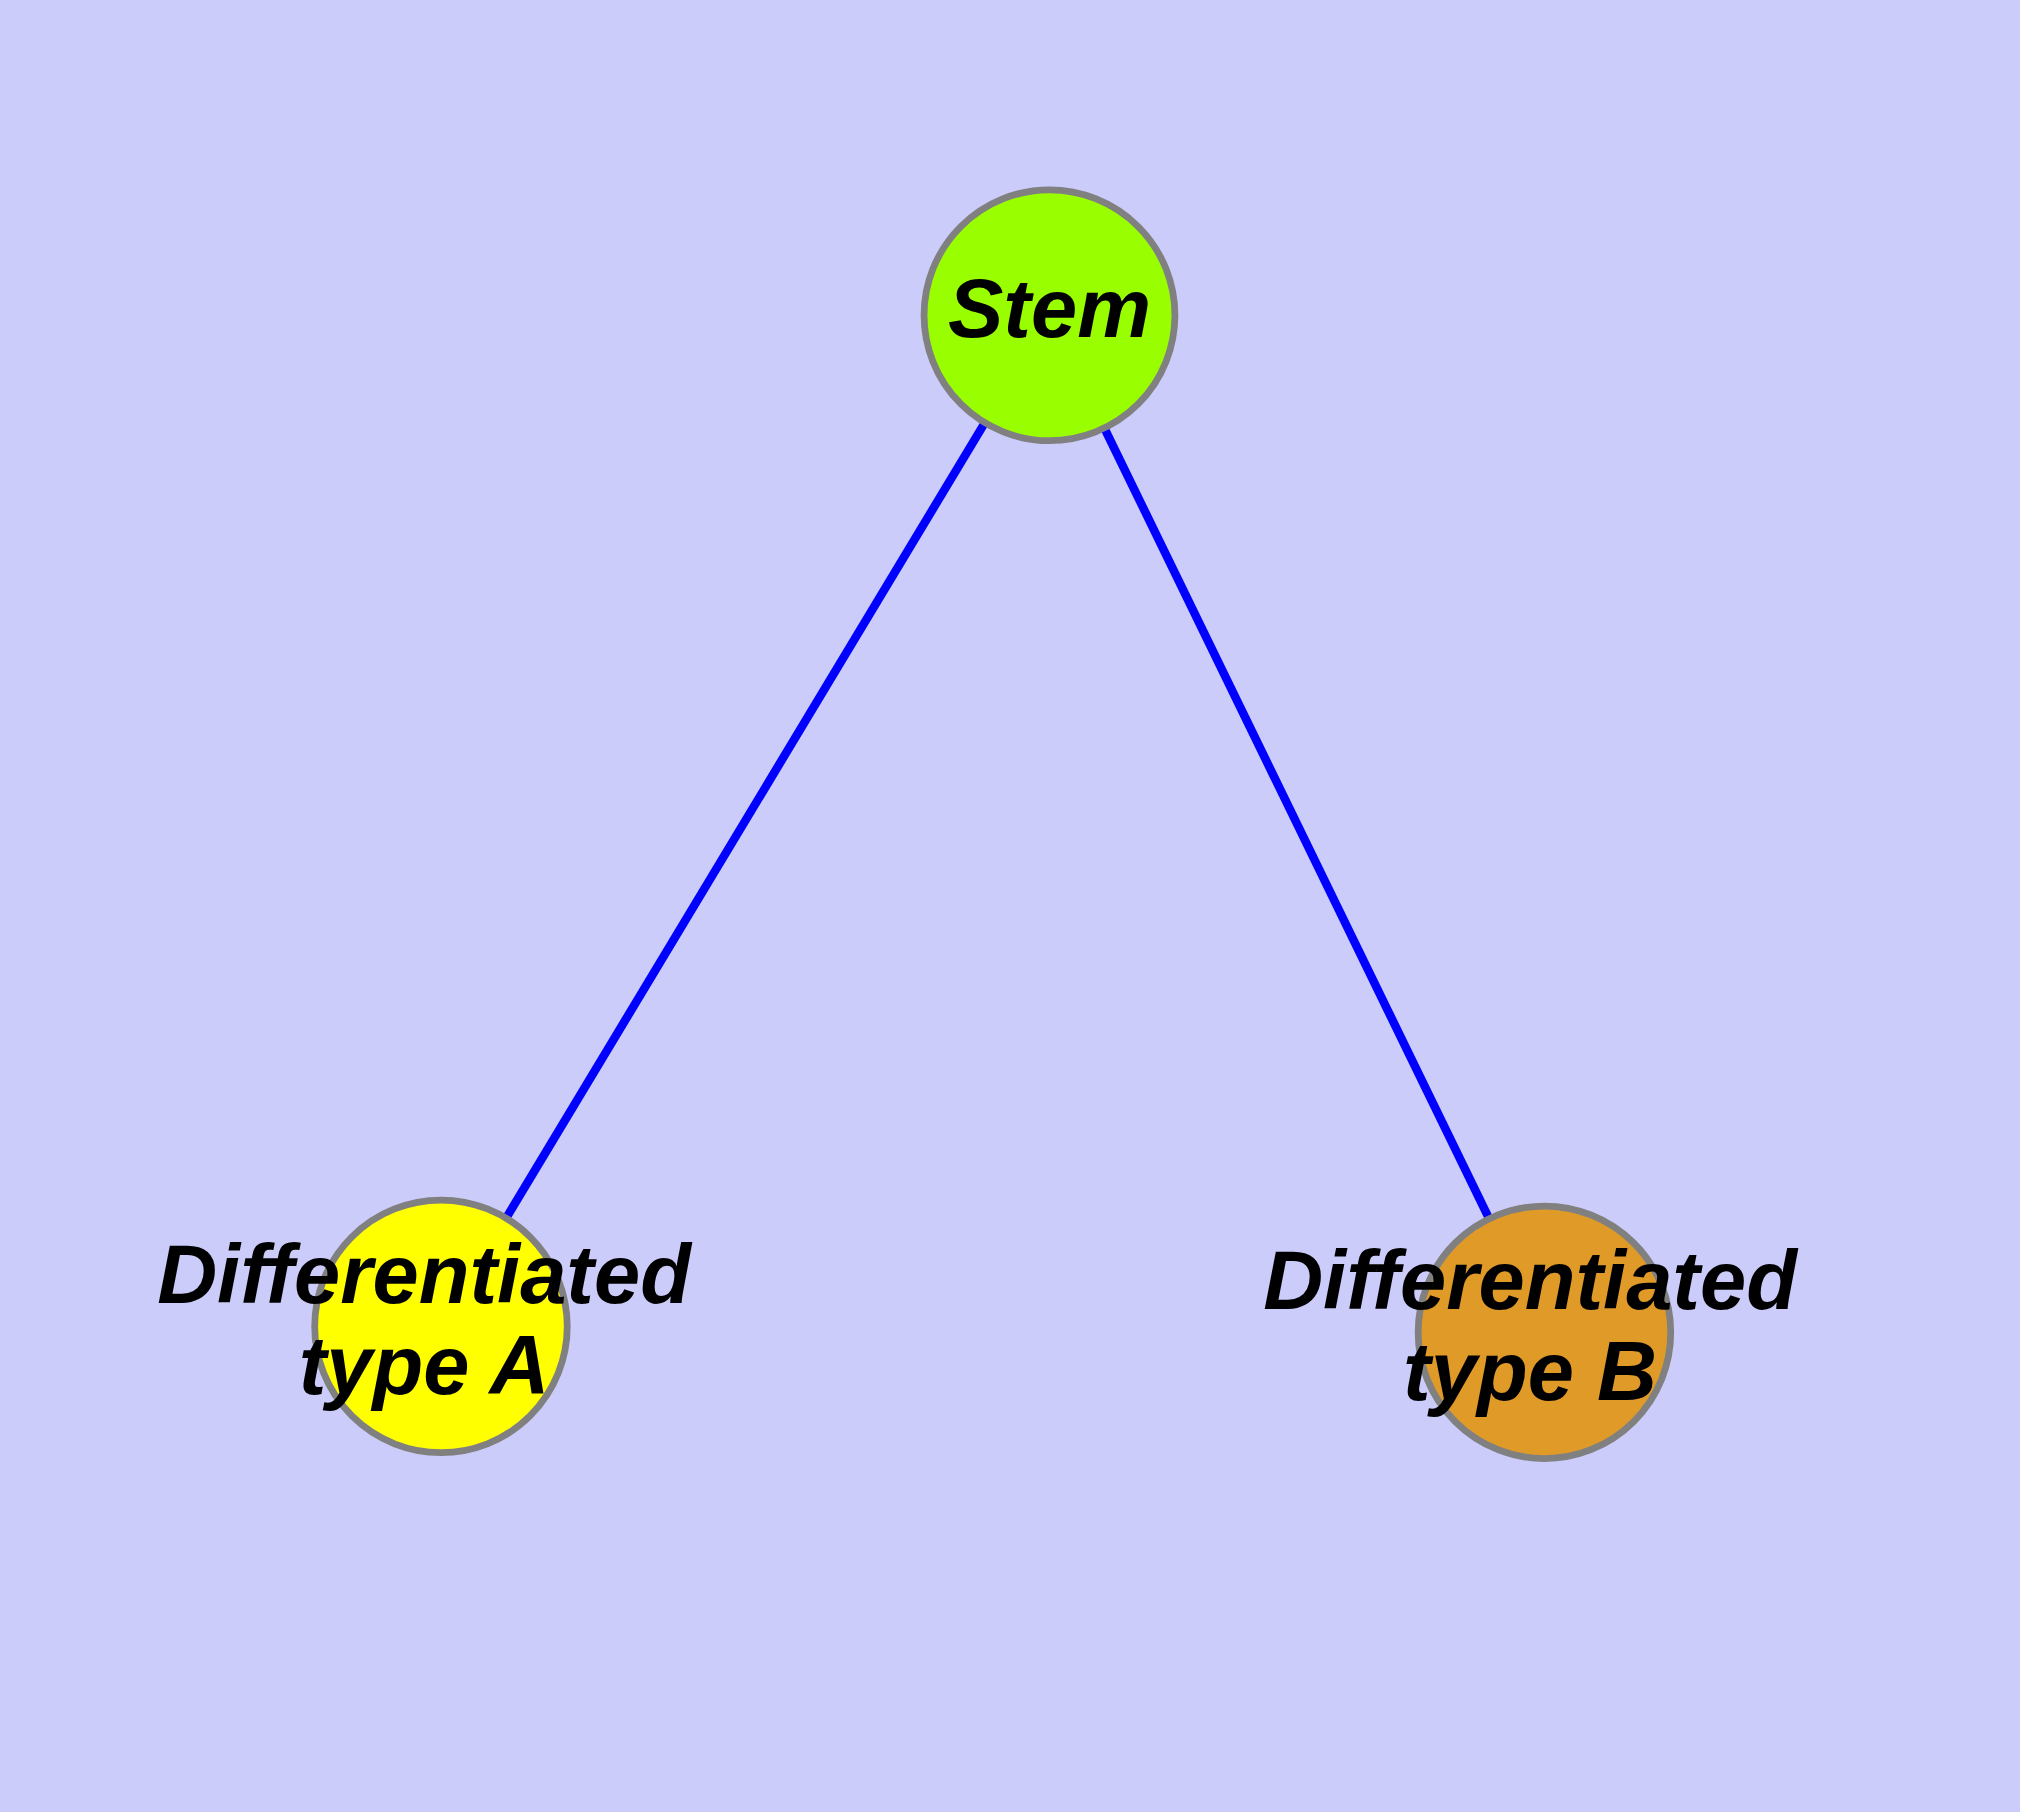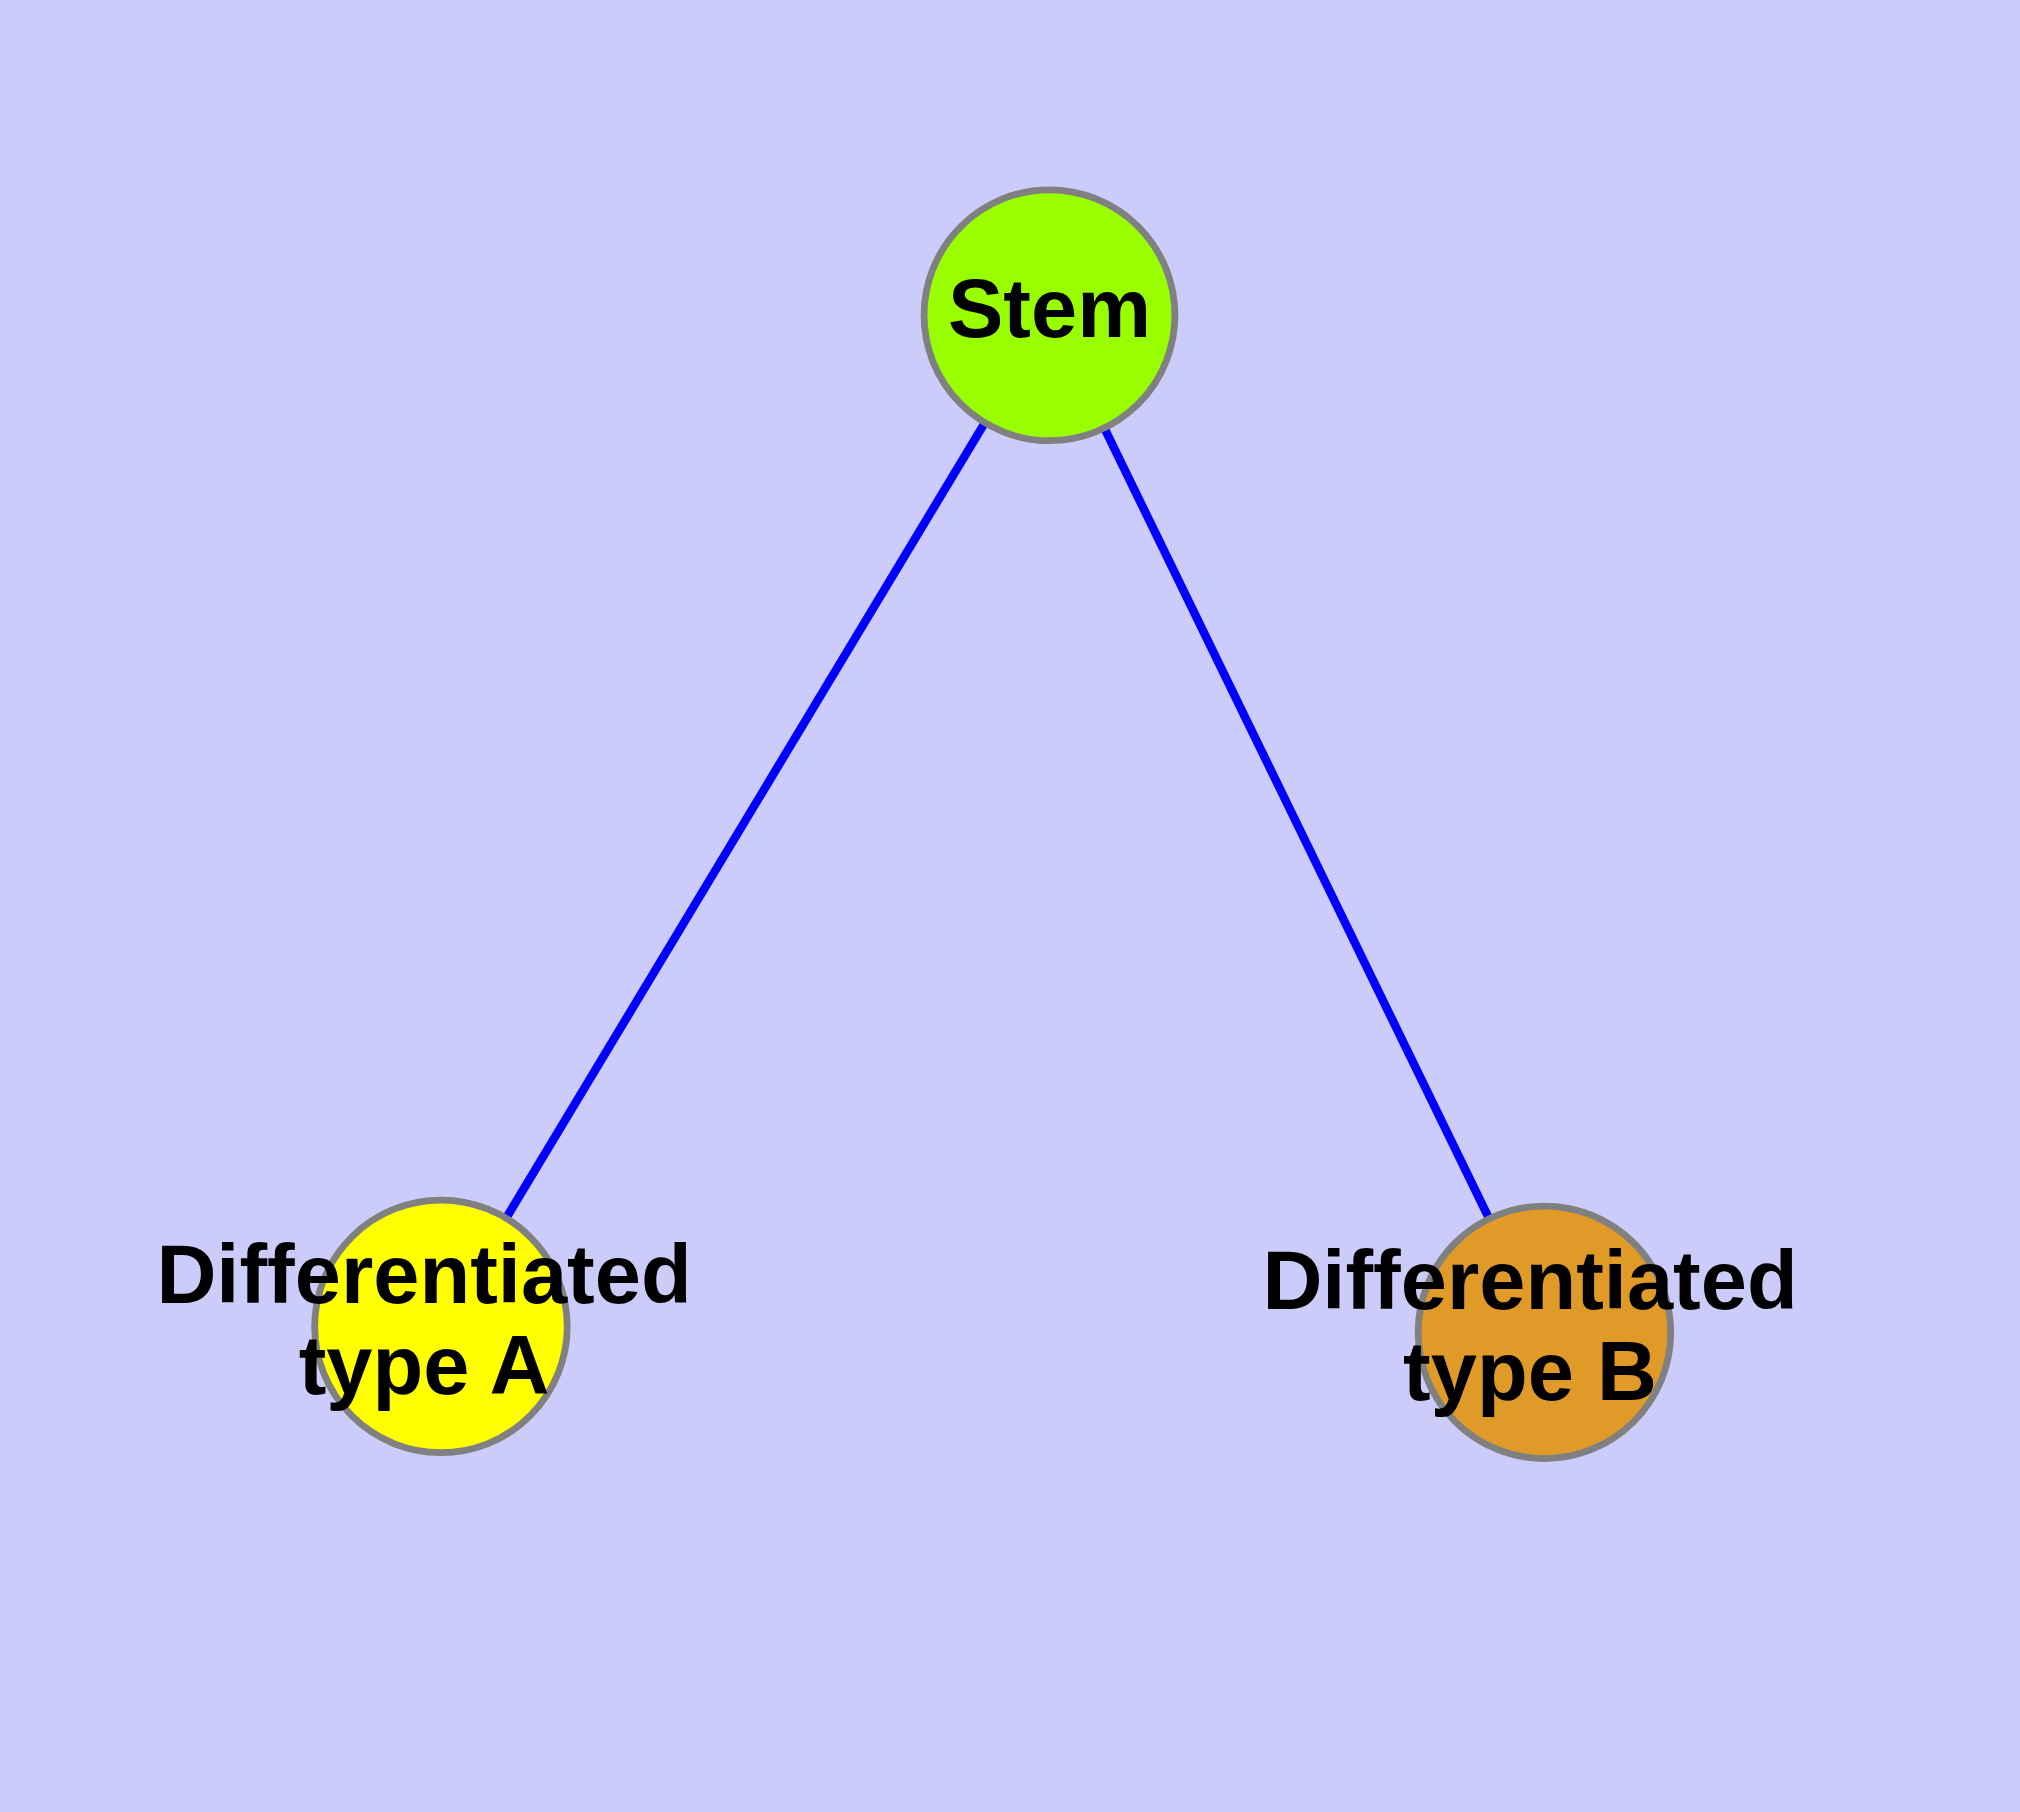--- a/index.html
+++ b/index.html
@@ -29,21 +29,21 @@
     font-family: "Liberation Sans", sans-serif;
     font-weight: bold;
     fill: #000000;
     text-anchor: middle;
     dominant-baseline: middle;
   }
 </style>
 </head>
 <body style="background: rgb(204, 204, 250);">
 
-<div id="canvas" style="width: 2021px; height: 1812px;">
+<div id="canvas" style="width: 2021px; height: 1812px; font-style: italic;">
   <svg id="graph-svg" viewBox="0 0 2384 2138" style="width: 2021px; height: 1812px;">
     <rect id="bg-rect" x="0" y="0" width="2384" height="2138" fill="#ccccfa"></rect>
     <g id="edges-layer">
         <line x1="1238" y1="372" x2="520" y2="1565" stroke="#0000ff" stroke-width="10" stroke-linecap="butt"></line>
         <line x1="1238" y1="372" x2="1822" y2="1572" stroke="#0000ff" stroke-width="10" stroke-linecap="butt"></line>
       </g>
     <g id="nodes-layer">
         <g>
           <circle cx="1238" cy="372" r="148" fill="#99ff00" stroke="#808080" stroke-width="8"></circle>
           <text x="1238" y="372" class="node-label" font-size="98">Stem</text>

